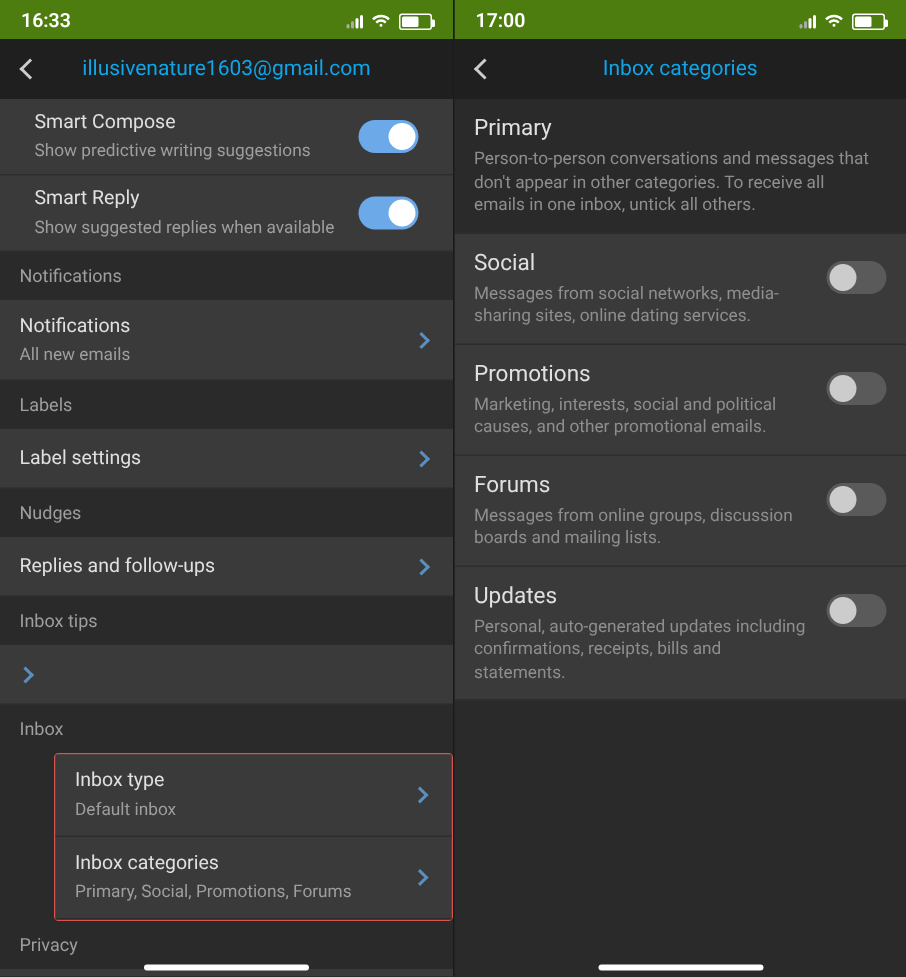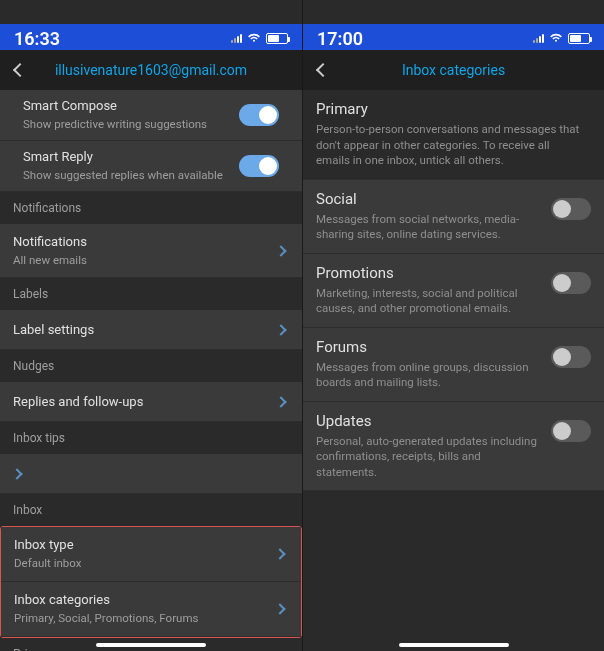--- a/index.html
+++ b/index.html
@@ -1,19 +1,19 @@
 <!DOCTYPE html>
 <html><head>
 <meta charset="utf-8">
 <style>
   * { margin: 0; padding: 0; box-sizing: border-box; font-family: -apple-system, BlinkMacSystemFont, "Segoe UI", Roboto, Helvetica, Arial, sans-serif; }
   body { background: #2a2a2a; width: 604px; height: 651px; color: #e0e0e0; display: flex; }
   .screen { width: 50%; height: 651px; background: #2a2a2a; display: flex; flex-direction: column; overflow: hidden; position: relative; }
   .screen + .screen { border-left: 1px solid #1a1a1a; }
-  .status-bar { display: flex; justify-content: space-between; align-items: center; padding: 6px 14px 4px; height: 26px; color: #fff; font-size: 18px; font-weight: 600; background: #1d4ed8; margin-top: 24px; }
+  .status-bar { display: flex; justify-content: space-between; align-items: center; padding: 6px 14px 4px; height: 26px; color: #fff; font-size: 13px; font-weight: 600; background: #4d7c0f; }
   .status-right { display: flex; align-items: center; gap: 5px; }
   .sig { display: inline-flex; align-items: flex-end; gap: 1px; }
   .sig span { display: inline-block; width: 2px; background: #aaa; border-radius: 1px; }
   .sig span.on { background: #fff; }
   .sig span:nth-child(1){height:3px;} .sig span:nth-child(2){height:5px;} .sig span:nth-child(3){height:7px;} .sig span:nth-child(4){height:9px;}
   .wifi { width: 14px; height: 10px; }
   .batt { width: 22px; height: 11px; border: 1px solid #fff; border-radius: 2px; position: relative; }
   .batt::after { content: ""; position: absolute; right: -3px; top: 3px; width: 2px; height: 5px; background: #fff; border-radius: 0 1px 1px 0; }
   .batt i { position: absolute; left: 1px; top: 1px; bottom: 1px; width: 55%; background: #fff; border-radius: 1px; }
   .header { display: flex; align-items: center; justify-content: center; height: 40px; background: #1f1f1f; position: relative; color: #0ea5e9; font-size: 14px; }
@@ -31,21 +31,21 @@
   .switch { width: 40px; height: 22px; background: #6ca9e8; border-radius: 22px; position: relative; flex-shrink: 0; }
   .switch.on::after { content:""; position:absolute; right:2px; top:2px; width:18px; height:18px; background:#fff; border-radius:50%; }
   .switch.off { background: #5a5a5a; }
   .switch.off::after { content:""; position:absolute; left:2px; top:2px; width:18px; height:18px; background:#ccc; border-radius:50%; }
   .cat-row { padding: 10px 13px; border-bottom: 1px solid #2d2d2d; display:flex; align-items: flex-start; justify-content: space-between; background: #3a3a3a; }
   .cat-row.primary { background: #2a2a2a; }
   .cat-text { flex: 1; padding-right: 10px; }
   .cat-title { font-size: 15px; color: #e0e0e0; margin-bottom: 4px; }
   .cat-desc { font-size: 11.5px; color: #8e8e8e; line-height: 1.35; }
   .switch-wrap { padding-top: 8px; }
-  .highlight { border: 1.5px solid #d9534f; border-radius: 3px; }
+  .highlight { border: 1.5px solid #d9534f; border-radius: 3px; margin-left: 36px; }
   .home-ind { position: absolute; bottom: 4px; left: 50%; transform: translateX(-50%); width: 110px; height: 4px; background: #fff; border-radius: 3px; }
 </style>
 </head>
 <body>
 
 <div class="screen">
   <div class="status-bar">
     <span>16:33</span>
     <div class="status-right">
       <span class="sig">

